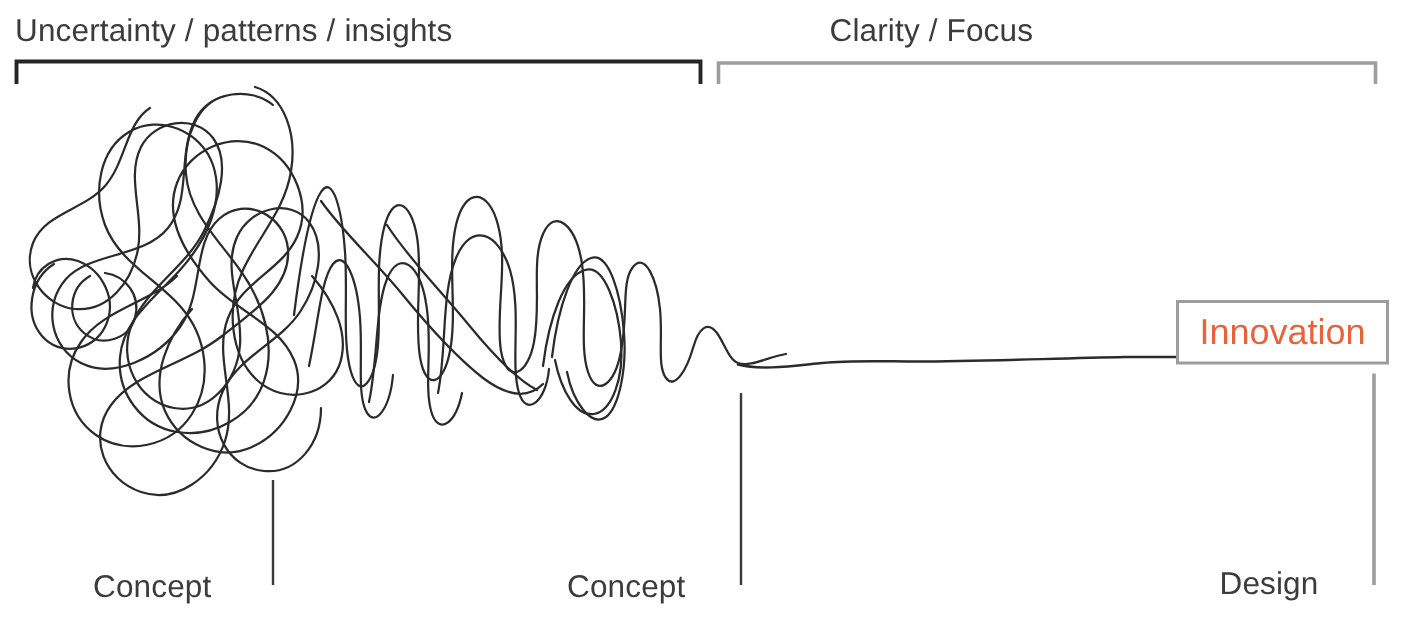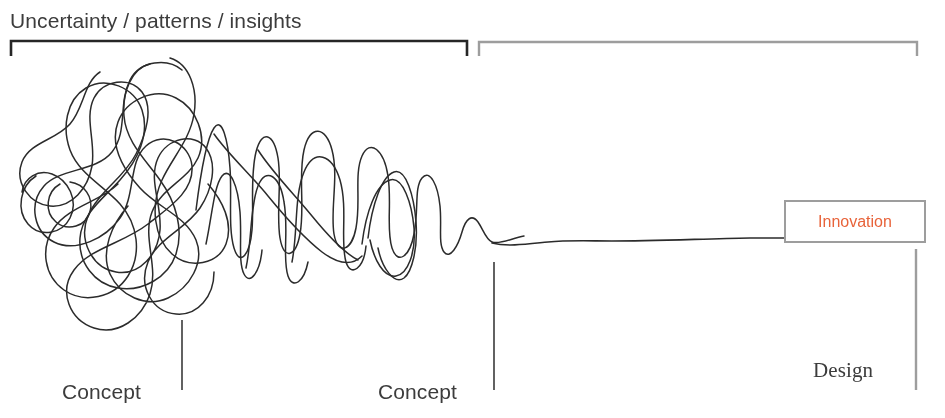--- a/index.html
+++ b/index.html
@@ -43,38 +43,38 @@
   .stage-label {
     position: absolute;
     font-size: 21px;
     color: #3c3c3c;
     letter-spacing: 0.1px;
     white-space: nowrap;
     line-height: 1;
   }
   #label-research { left: 62px;  top: 381px; }
   #label-concept  { left: 378px; top: 381px; text-align: right; }
-  #label-design   { left: 813px; top: 360px; font-family: Liberation Serif, serif; }
+  #label-design   { left: 813px; top: 379px; }
 
   
   #outcome-box {
     position: absolute;
     left: 784px;
     top: 200px;
     width: 142px;
     height: 43px;
     box-sizing: border-box;
     border: 2px solid #9d9d9d;
     background: #ffffff;
     display: flex;
     align-items: center;
     justify-content: center;
   }
   #outcome-text {
-    font-size: 16px;
+    font-size: 24px;
     color: #e8633a;
     white-space: nowrap;
     line-height: 1;
   }
 </style>
 </head>
 <body>
 
 <div id="stage">
 
@@ -231,20 +231,21 @@
       <path d="M 492 243
                C 508 247, 528 244, 548 242
                C 568 240, 590 241, 612 241
                C 650 241, 700 239, 750 238
                C 780 238, 800 238, 800 238" stroke-width="1.6"></path>
     </g>
   </svg>
 
   <div class="phase-label" id="label-uncertainty">Uncertainty / patterns / insights</div>
 
+  <div class="phase-label" id="label-clarity">Clarity / Focus</div>
 
   <div class="stage-label" id="label-research">Concept</div>
 
   <div class="stage-label" id="label-concept">Concept</div>
 
   <div class="stage-label" id="label-design">Design</div>
 
   <div id="outcome-box">
     <span id="outcome-text">Innovation</span>
   </div>

